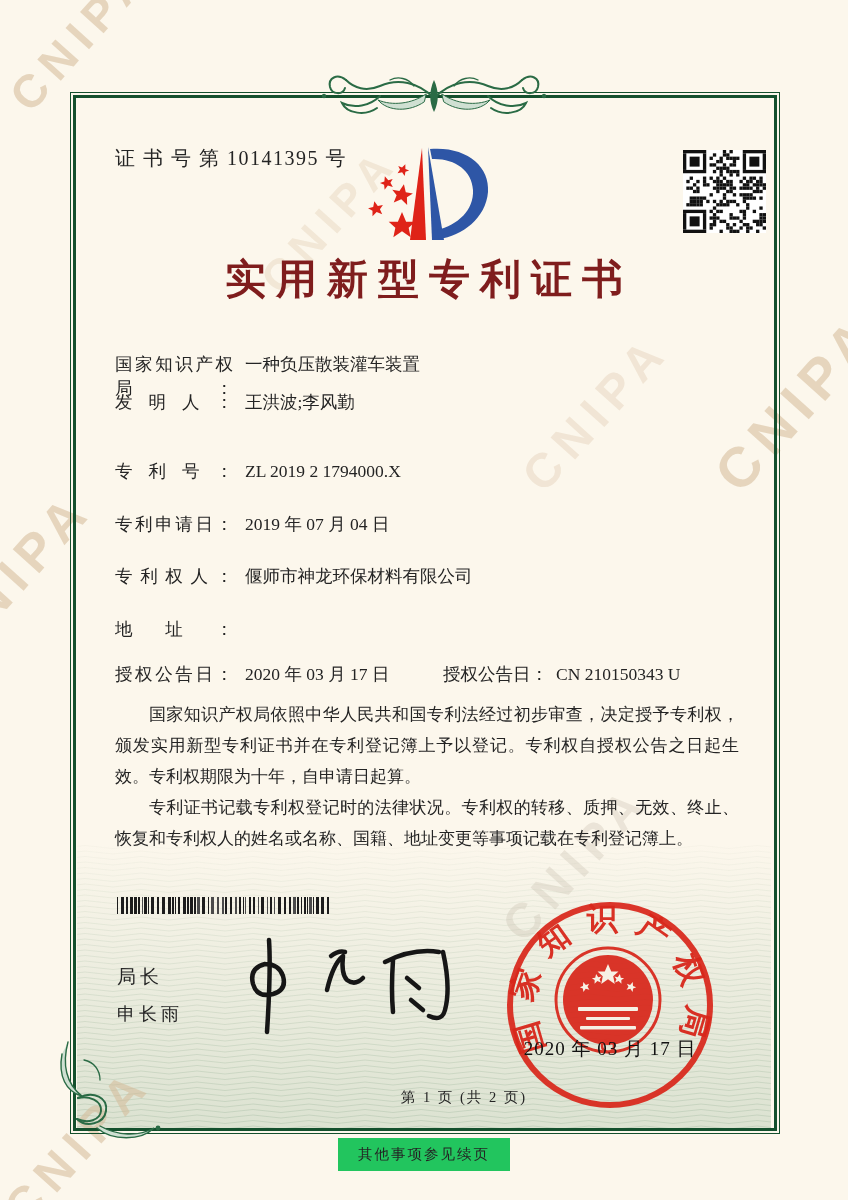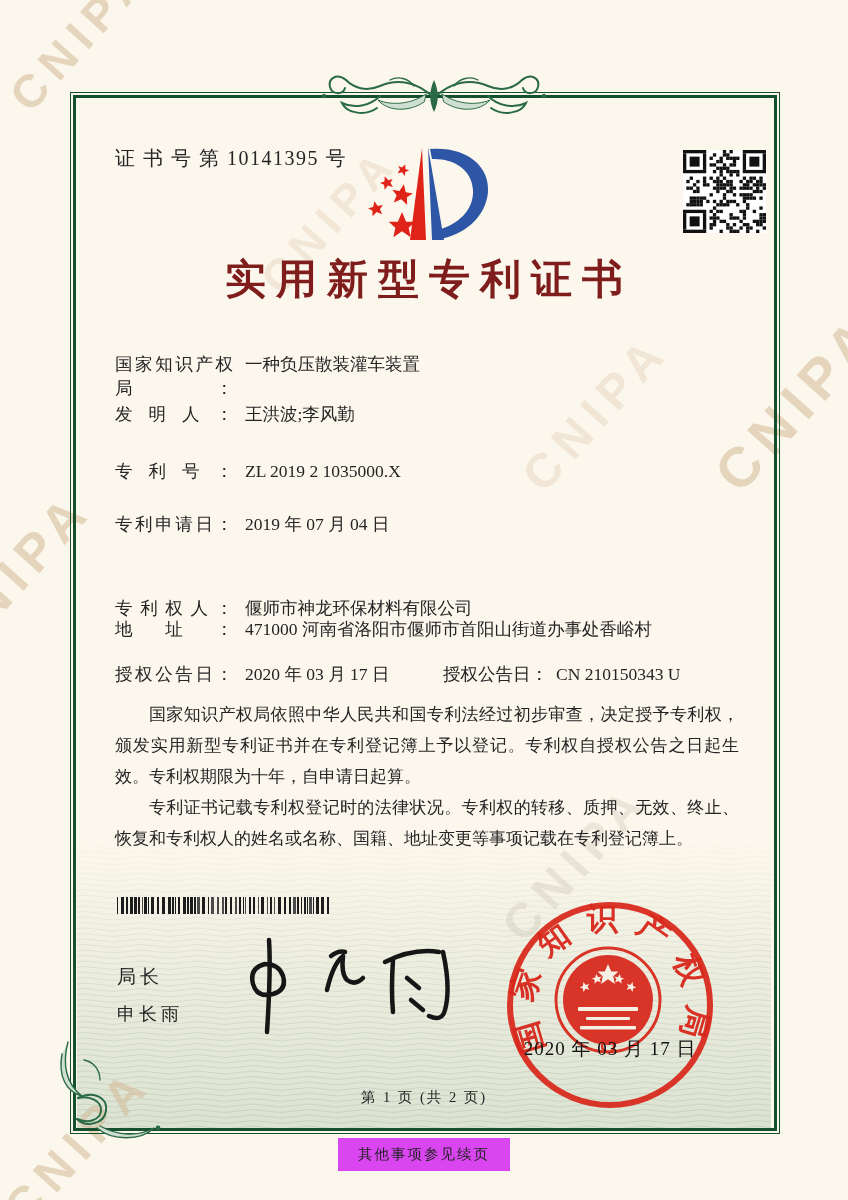--- a/index.html
+++ b/index.html
@@ -42,23 +42,23 @@
   .barcode{position:absolute;left:117px;top:897px;z-index:5;}
   .officer-title{position:absolute;left:117px;top:964px;z-index:5;font-size:19px;letter-spacing:4px;}
   .officer-name{position:absolute;left:117px;top:1002px;z-index:5;font-size:18px;letter-spacing:4px;}
   .signature{position:absolute;left:235px;top:926px;z-index:6;}
   
   .seal{position:absolute;left:505px;top:900px;width:210px;height:212px;z-index:6;}
   .seal-date{position:absolute;left:0;top:136px;width:210px;text-align:center;
     font-size:19px;letter-spacing:1px;color:#121212;}
   
   .page-no{position:absolute;left:70px;top:1088px;width:708px;z-index:5;text-align:center;
-    font-size:14.5px;letter-spacing:2px;}
+    font-size:14.5px;letter-spacing:2px;padding-left:40px;}
   .note-wrap{position:absolute;left:0;top:1138px;width:848px;z-index:5;text-align:center;}
-  .note-box{display:inline-block;background:#d946ef;padding:7px 20px;font-size:14.5px;letter-spacing:2px;}
+  .note-box{display:inline-block;background:#22c55e;padding:7px 20px;font-size:14.5px;letter-spacing:2px;}
 </style>
 </head>
 <body>
 
 <svg width="0" height="0" style="position:absolute" aria-hidden="true">
   <defs>
     <path id="star5" d="M0,-10 L2.939,-3.09 L9.511,-3.09 L4.755,1.18 L6.18,8.09 L0,3.82 L-6.18,8.09 L-4.755,1.18 L-9.511,-3.09 L-2.939,-3.09 Z"></path>
   </defs>
 </svg>
 
@@ -374,39 +374,38 @@
       <rect x="63.08" y="79.68" width="3.32" height="3.32" fill="#111"></rect>
       <rect x="73.04" y="79.68" width="3.32" height="3.32" fill="#111"></rect>
     </svg>
 
   <div class="title">实用新型专利证书</div>
 
   <div class="field-row" style="top:352px">
     <span class="f-label">国家知识产权局：</span>
     <span class="f-value">一种负压散装灌车装置</span>
   </div>
-  <div class="field-row" style="top:402px">
+  <div class="field-row" style="top:390px">
     <span class="f-label">发明人：</span>
     <span class="f-value">王洪波;李风勤</span>
   </div>
   <div class="field-row" style="top:459px">
     <span class="f-label">专利号：</span>
-    <span class="f-value">ZL 2019 2 1035000.X</span>
+    <span class="f-value">ZL 2019 2 1794000.X</span>
   </div>
   <div class="field-row" style="top:512px">
     <span class="f-label">专利申请日：</span>
     <span class="f-value">2019 年 07 月 04 日</span>
   </div>
-  <div class="field-row" style="top:596px">
+  <div class="field-row" style="top:564px">
     <span class="f-label">专利权人：</span>
     <span class="f-value">偃师市神龙环保材料有限公司</span>
   </div>
   <div class="field-row" style="top:617px">
     <span class="f-label">地址：</span>
-    <span class="f-value">471000 河南省洛阳市偃师市首阳山街道办事处香峪村</span>
   </div>
   <div class="field-row" style="top:662px">
     <span class="f-label">授权公告日：</span>
     <span class="f-value">2020 年 03 月 17 日</span>
     <span class="grant2">
       <span>授权公告日：</span><span class="f-value2">CN 210150343 U</span>
     </span>
   </div>
 
   <div class="body-text">

